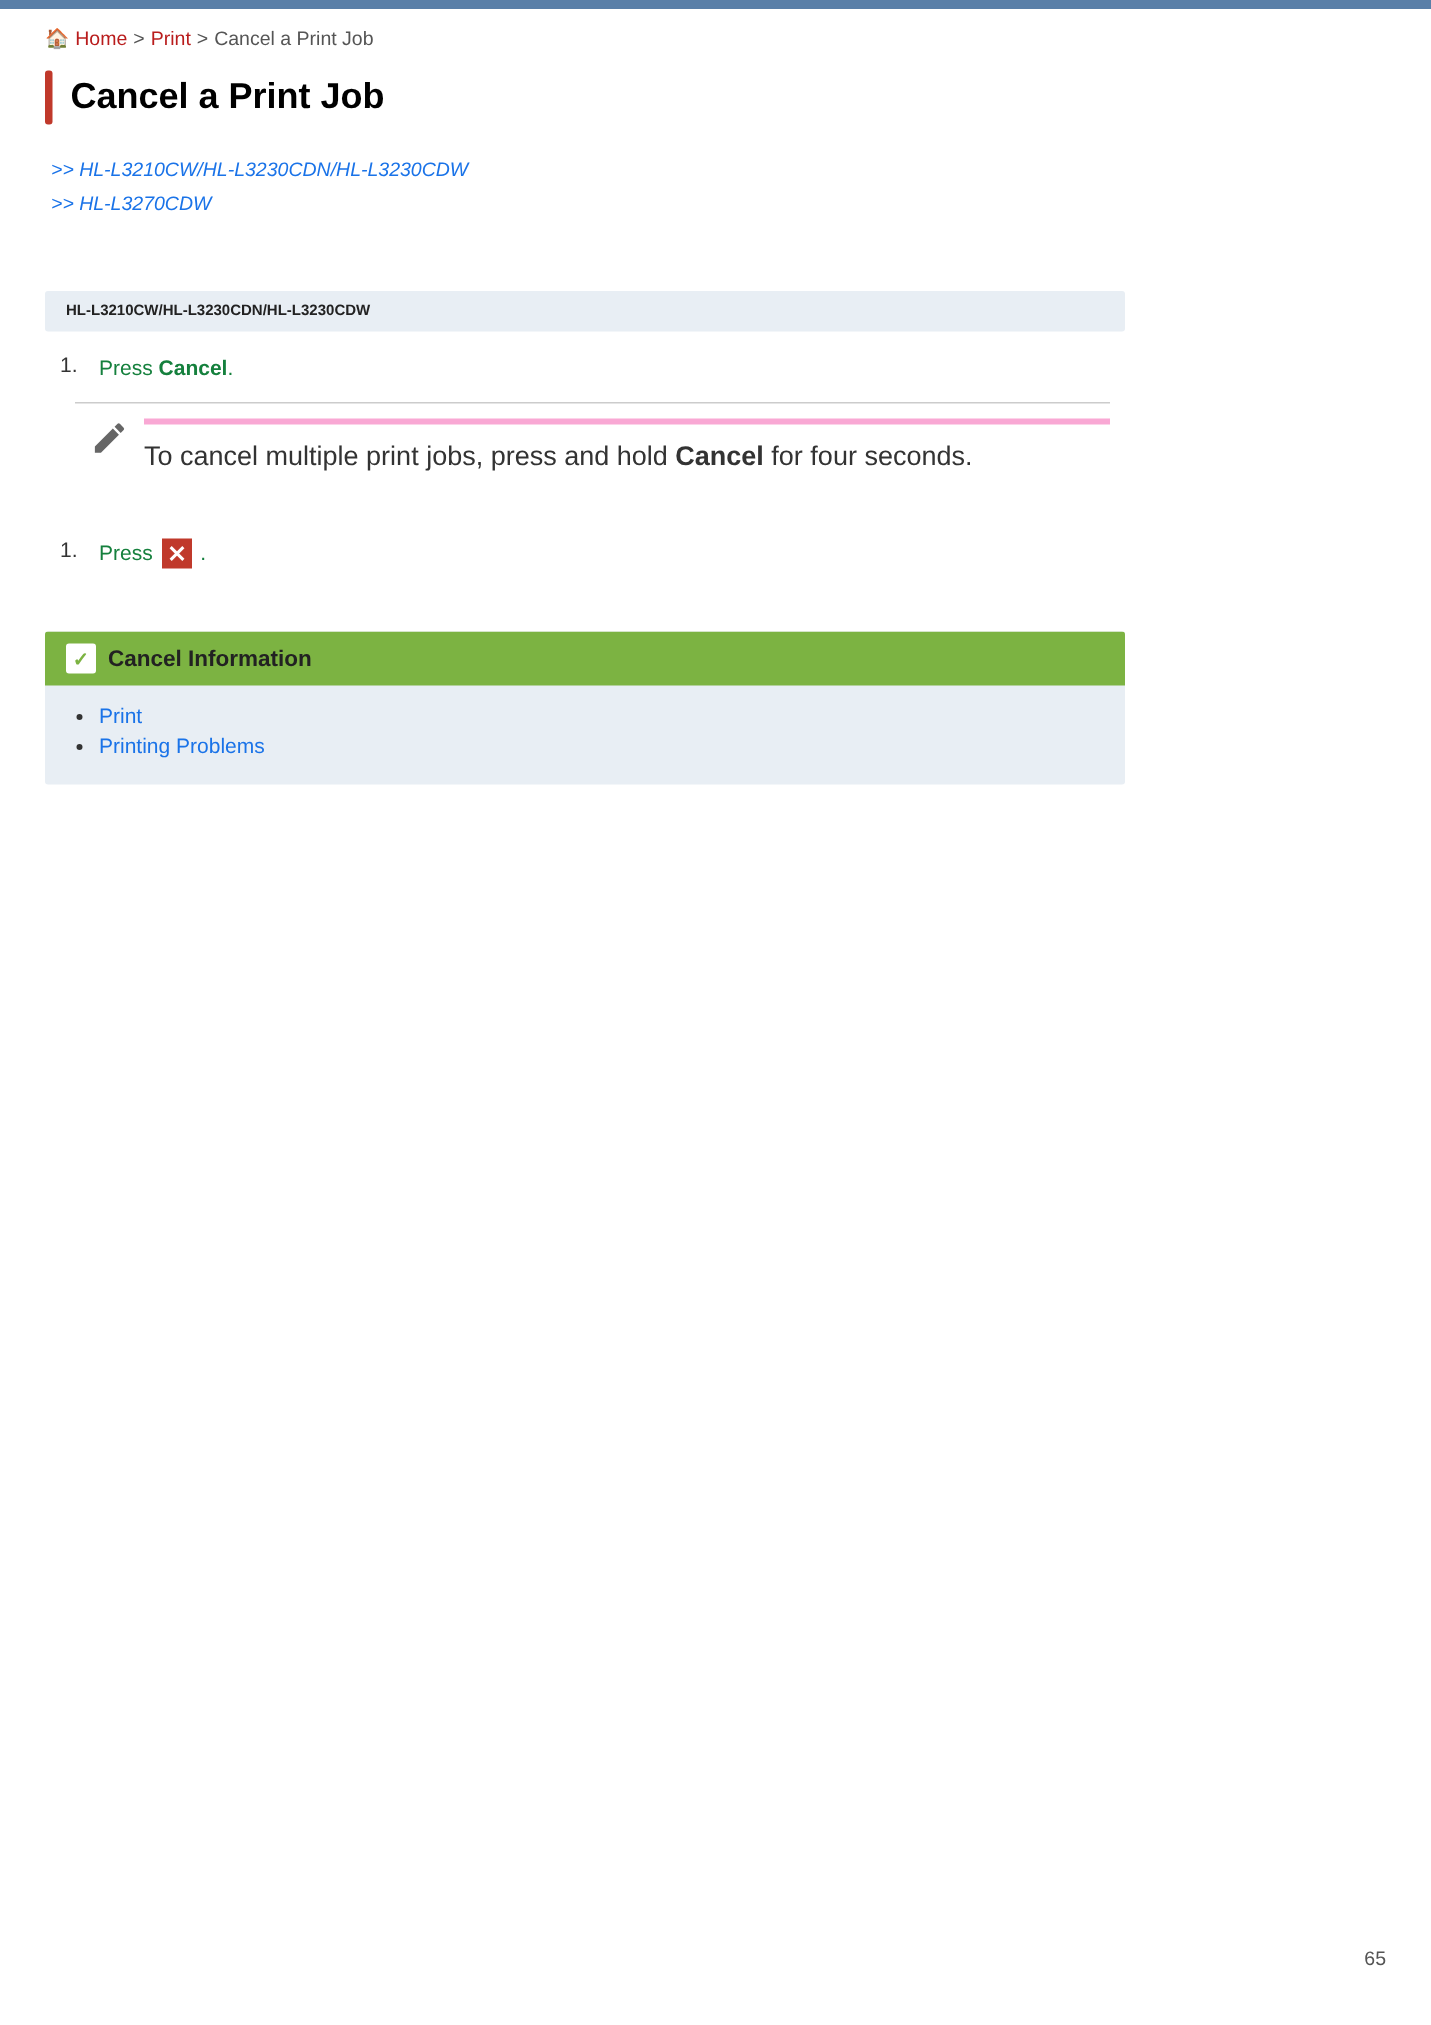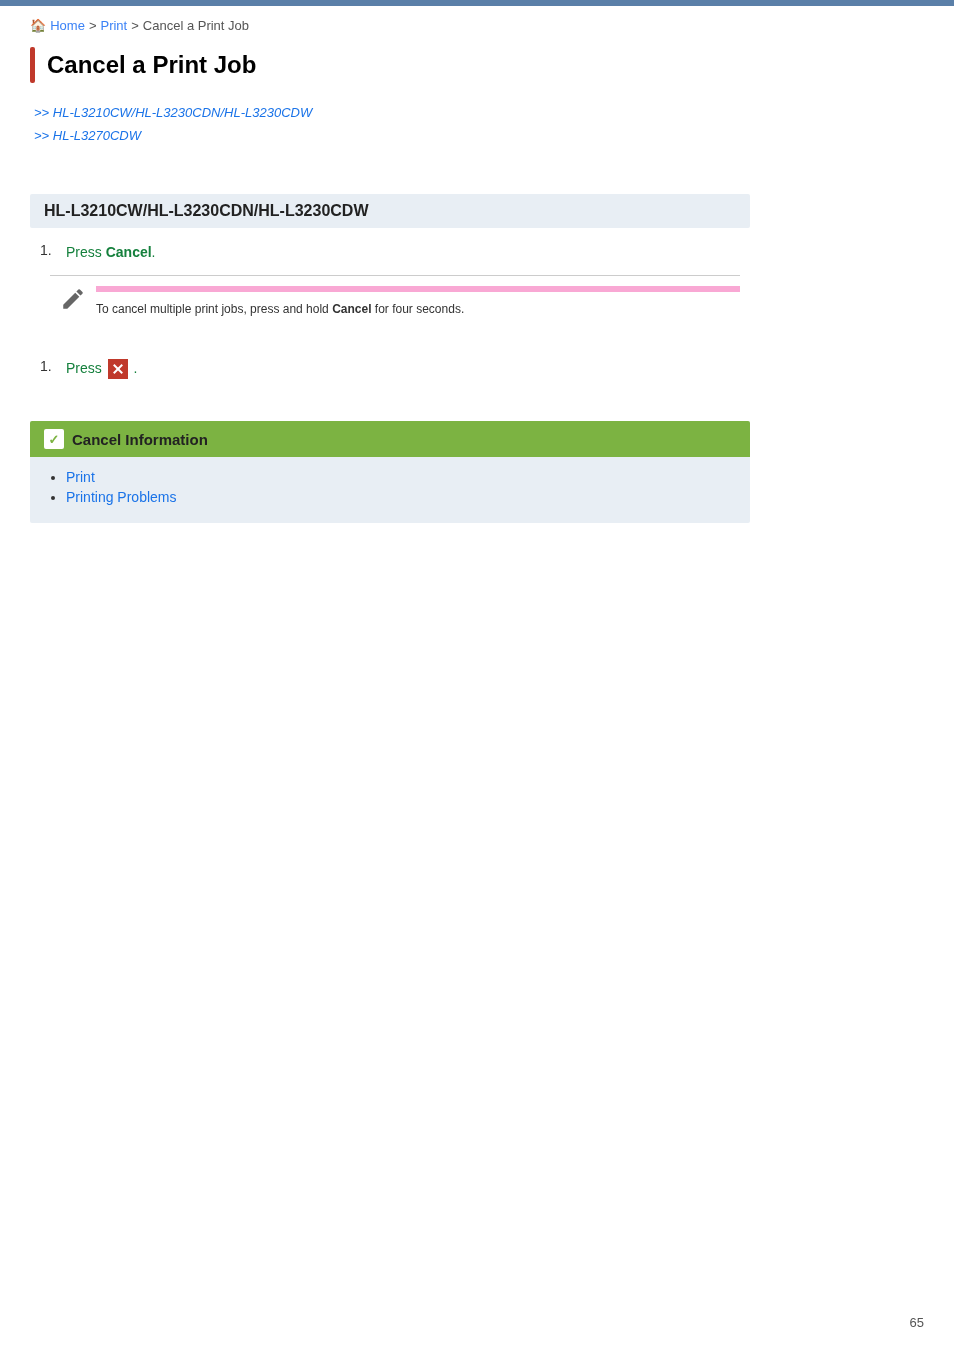--- a/index.html
+++ b/index.html
@@ -27,21 +27,21 @@
     .breadcrumb {
       font-size: 13px;
       color: #555;
       margin-bottom: 14px;
       display: flex;
       align-items: center;
       gap: 4px;
     }
 
     .breadcrumb a {
-      color: #3b82f6;
+      color: #b91c1c;
       text-decoration: none;
     }
 
     .breadcrumb-separator {
       color: #555;
     }
 
     .page-title-container {
       display: flex;
       align-items: stretch;
@@ -73,21 +73,21 @@
       display: block;
       color: #1a73e8;
       text-decoration: none;
       font-size: 13px;
       line-height: 1.8;
     }
 
     .section-header {
       background: #e8eef4;
       padding: 8px 14px;
-      font-size: 16px;
+      font-size: 10px;
       font-weight: bold;
       color: #222;
       margin-bottom: 14px;
       border-radius: 2px;
       margin-top: 46px;
     }
 
     .section-content {
       padding: 0 10px 20px 10px;
     }
@@ -115,24 +115,24 @@
       display: flex;
       align-items: flex-start;
       gap: 10px;
       border-top: 1px solid #ccc;
       padding-top: 10px;
       margin-bottom: 20px;
       padding-left: 10px;
     }
 
     .note-text {
-      font-size: 12px;
+      font-size: 18px;
       color: #333;
       line-height: 1.5;
-      border-top: 6px solid #f9a8d4;
+      border-top: 4px solid #f9a8d4;
       padding-top: 8px;
       flex: 1;
     }
 
     
     .cancel-btn-icon {
       display: inline-block;
       width: 20px;
       height: 20px;
       background: #c0392b;
@@ -214,21 +214,21 @@
     }
 
     .related-info-list a {
       color: #1a73e8;
       text-decoration: none;
       font-size: 14px;
     }
 
     .page-number {
       position: absolute;
-      bottom: 20px;
+      bottom: 37px;
       right: 30px;
       font-size: 13px;
       color: #555;
     }
 
     .note-wrapper {
       margin-left: 10px;
       margin-bottom: 20px;
     }
 

